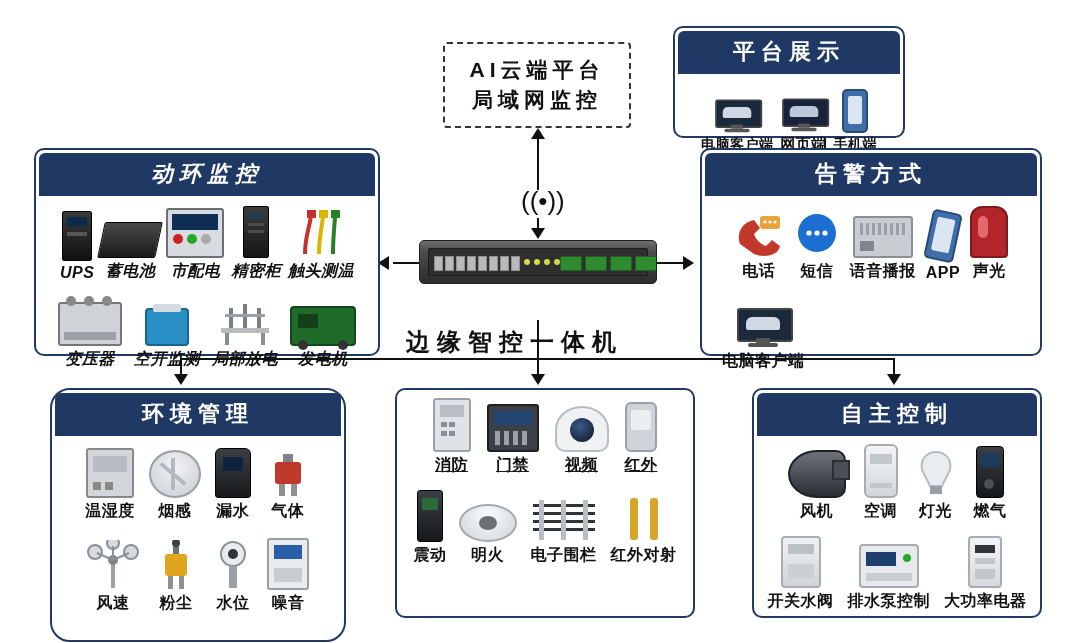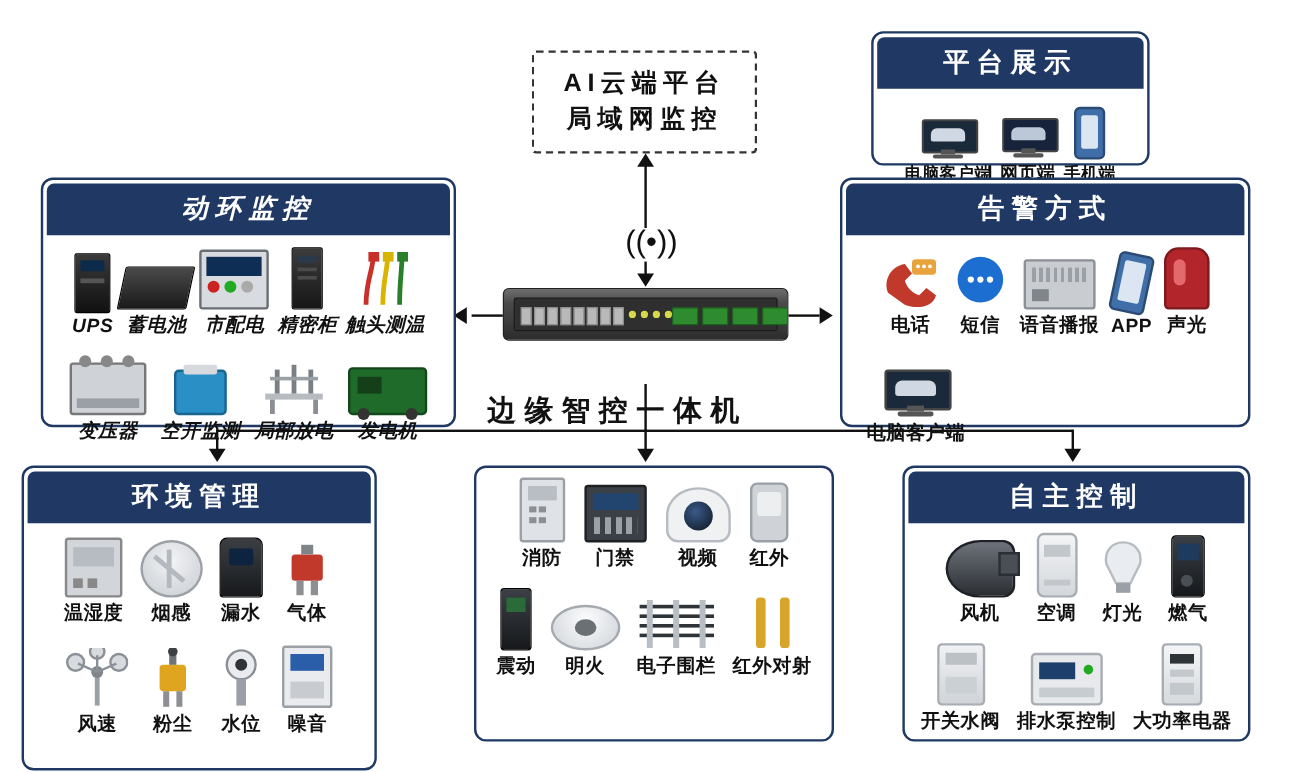--- a/index.html
+++ b/index.html
@@ -158,21 +158,21 @@
   <div class="ln vline" style="left:537px;top:358px;height:18px;"></div>
   <div class="arrow ar-down" style="left:531px;top:374px;"></div>
   <div class="ln vline" style="left:893px;top:358px;height:18px;"></div>
   <div class="arrow ar-down" style="left:887px;top:374px;"></div>
 
   <div class="cloud" style="left:443px;top:42px;width:188px;height:86px;">
     <div>AI云端平台</div>
     <div>局域网监控</div>
   </div>
 
-  <div class="panel" style="left:726px;top:26px;width:232px;height:112px;">
+  <div class="panel" style="left:673px;top:26px;width:232px;height:112px;">
     <div class="panel-title">平台展示</div>
     <div class="panel-body" style="padding-top:4px;">
       <div class="row" style="gap:4px;">
         <div class="cell">
           <div class="ic">
             <div class="mon" style="transform:scale(0.84);transform-origin:bottom center;">
               <div class="scr"></div>
                 <div class="car"></div>
                 <div class="std"></div>
                 <div class="bas"></div>
@@ -393,21 +393,21 @@
     </div>
     <div class="sw-green" style="left:140px;top:15px;">
       <i></i>
         <i></i>
         <i></i>
         <i></i>
     </div>
   </div>
   <div class="device-label" style="left:406px;top:286px;">边缘智控一体机</div>
 
-  <div class="panel" style="left:18px;top:388px;width:296px;height:254px;">
+  <div class="panel" style="left:50px;top:388px;width:296px;height:254px;border-radius:20px;">
     <div class="panel-title">环境管理</div>
     <div class="panel-body">
       <div class="row" style="gap:14px;">
         <div class="cell">
           <div class="ic">
             <div style="width:44px;height:46px;background:#d2d5d9;border:2px solid #888;border-radius:3px;position:relative;">
               <div style="position:absolute;left:5px;top:6px;right:5px;height:16px;background:#b7bcc2;"></div>
               <div style="position:absolute;left:5px;bottom:6px;width:8px;height:8px;background:#888;"></div>
               <div style="position:absolute;left:17px;bottom:6px;width:8px;height:8px;background:#888;"></div>
             </div>
@@ -488,21 +488,21 @@
             </div>
           </div>
           <div class="cap">噪音</div>
         </div>
       </div>
     </div>
   </div>
 
   <div class="panel" style="left:395px;top:388px;width:300px;height:230px;">
     <div class="panel-body">
-      <div class="row" style="gap:16px;">
+      <div class="row" style="gap:16px;text-decoration:underline;">
         <div class="cell">
           <div class="ic">
             <div style="width:34px;height:50px;background:#dfe2e6;border:2px solid #9aa0a6;border-radius:3px;position:relative;">
               <div style="position:absolute;left:5px;top:5px;right:5px;height:12px;background:#b9bec4;"></div>
               <div style="position:absolute;left:6px;top:22px;width:6px;height:5px;background:#8b9097;"></div>
               <div style="position:absolute;left:14px;top:22px;width:6px;height:5px;background:#8b9097;"></div>
               <div style="position:absolute;left:6px;top:31px;width:6px;height:5px;background:#8b9097;"></div>
               <div style="position:absolute;left:14px;top:31px;width:6px;height:5px;background:#8b9097;"></div>
             </div>
           </div>

